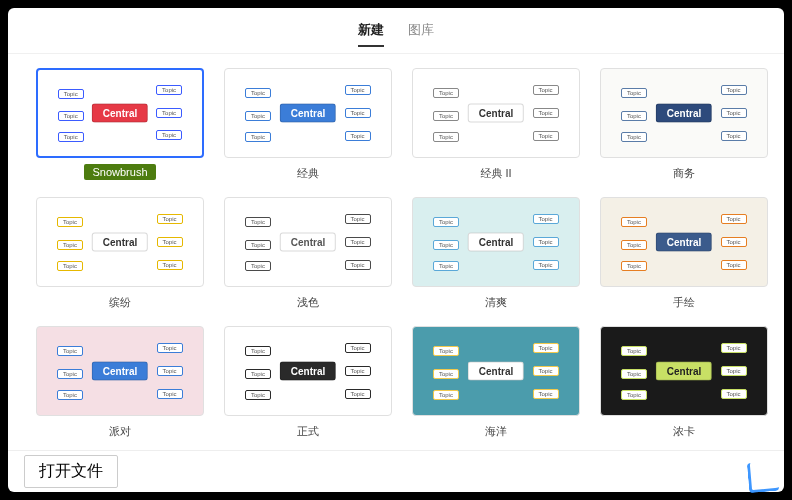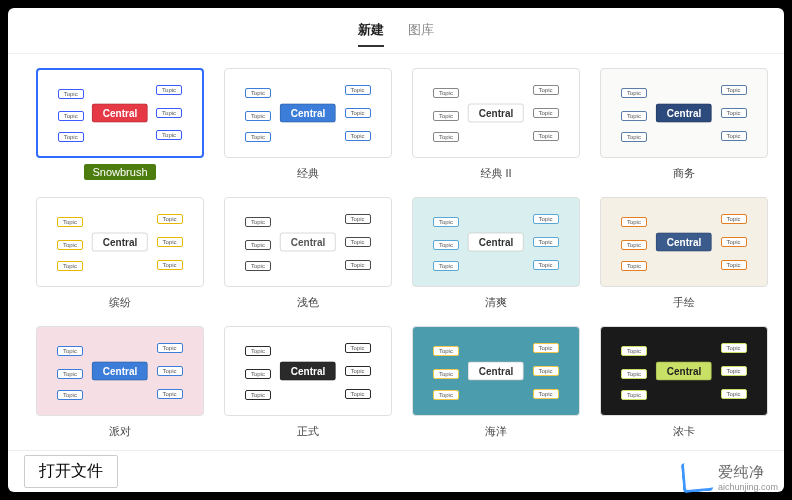--- a/index.html
+++ b/index.html
@@ -229,17 +229,13 @@
   </div>
 
   <div class="footer">
     <button class="open-btn">打开文件</button>
   </div>
 
 </div>
 
 <div class="wm">
   <div class="wm-icon"></div>
-  <div>
-    <div class="wm-text">爱纯净</div>
-    <div class="wm-sub">aichunjing.com</div>
-  </div>
 </div>
 
 </body></html>

